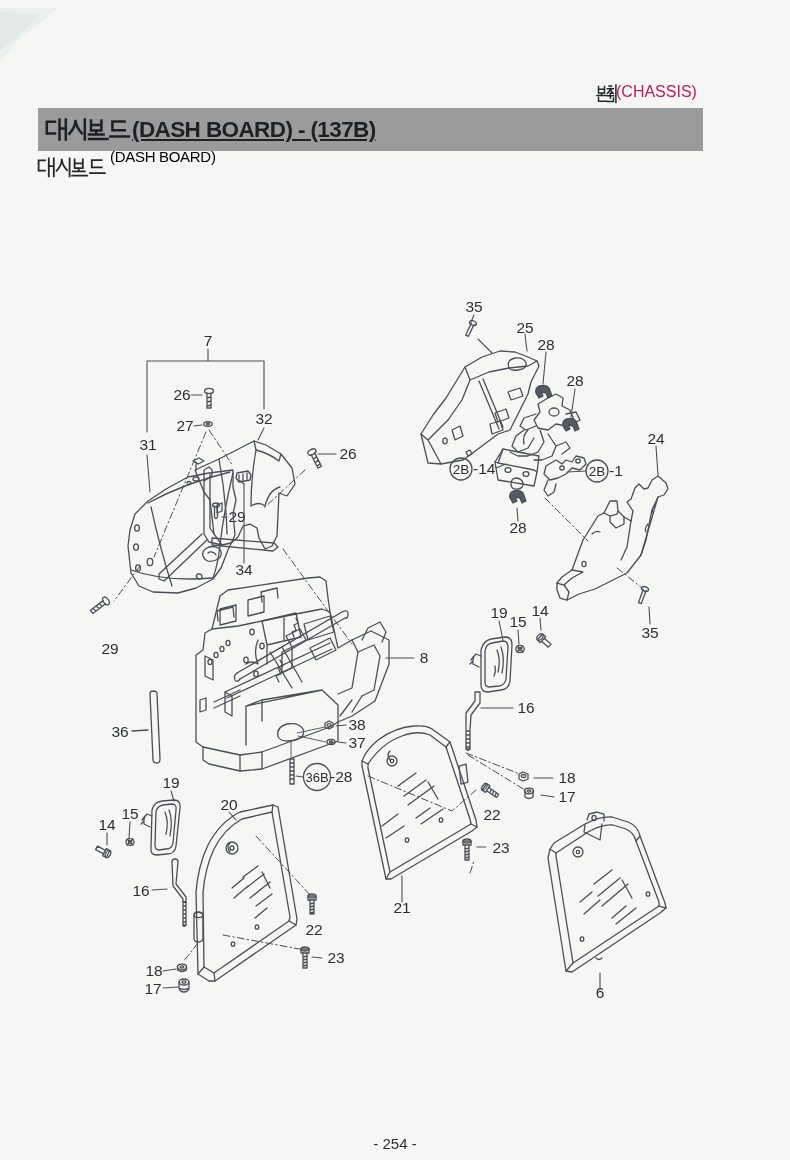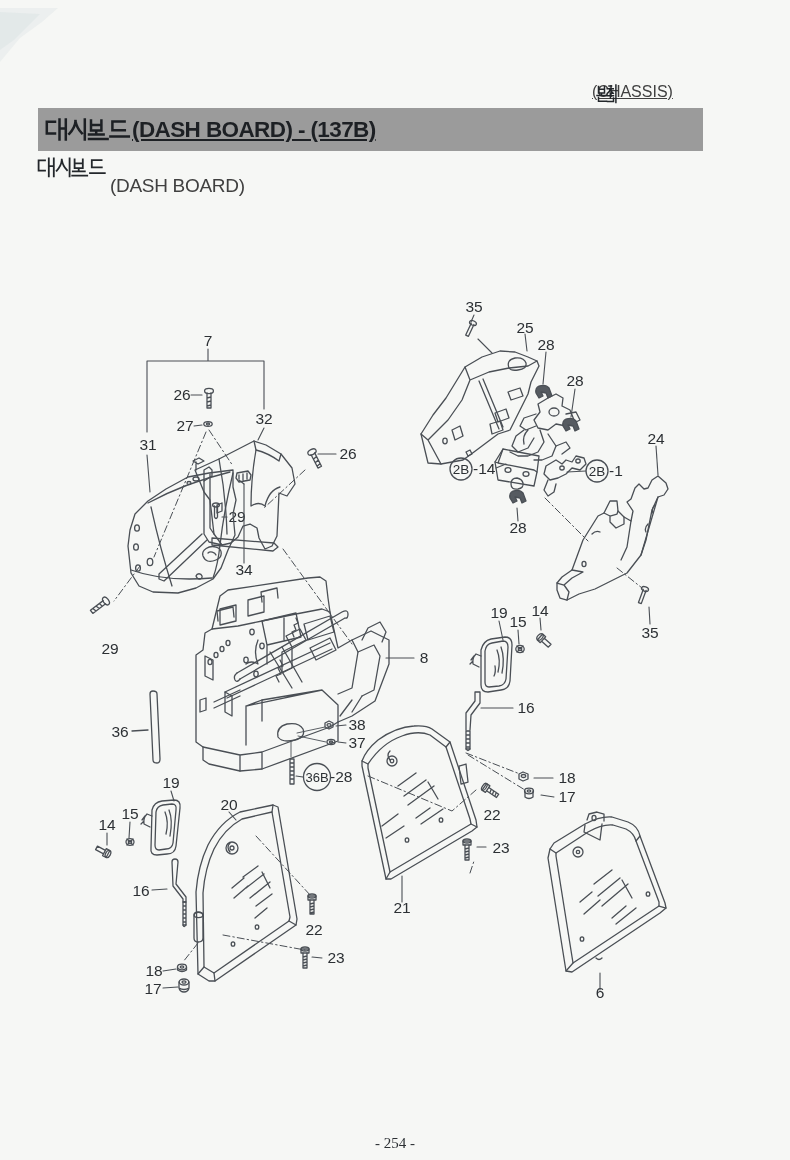--- a/index.html
+++ b/index.html
@@ -3,21 +3,21 @@
 <style>
 html,body{margin:0;padding:0;width:790px;height:1160px;background:#f6f7f5;font-family:"Liberation Sans",sans-serif;overflow:hidden;}
 .abs{position:absolute;}
 svg text{font-family:"Liberation Sans",sans-serif;fill:#2c3034;}
 </style></head>
 <body>
 <svg class="abs" style="left:0;top:0" width="80" height="80">
     <polygon points="0,8 58,8 42,22 20,38 0,62" fill="#e3e9ea" opacity="0.55"></polygon>
     <polygon points="0,12 40,14 14,40 0,50" fill="#d8e0e2" opacity="0.4"></polygon>
   </svg>
-<div class="abs" style="left:592px;top:83px;font-size:16px;color:#404040;text-decoration:underline;">(CHASSIS)</div>
+<div class="abs" style="left:616px;top:83px;font-size:16px;color:#be185d;">(CHASSIS)</div>
 <svg class="abs" style="left:0;top:0" width="790" height="200" viewBox="0 0 790 200" fill="none" stroke="#23272b" stroke-width="1.5" stroke-linecap="square">
 
 <path d="M598.5,86.5 L598.5,93 M604.5,86.5 L604.5,93 M598.5,89.3 L604.5,89.3 M598.5,93 L604.5,93 M601.5,93 L601.5,95.2 M597,95.4 L606.2,95.4 M598.5,97.5 L598.5,101.3 L606.5,101.3"></path>
 <path d="M609,86 L611.5,86 M607.3,88.7 L613.3,88.7 M610.3,88.7 Q610,91.5 607.3,93.3 M610.3,88.7 Q610.8,91.5 613.3,93.3 M612.8,93.2 L610.3,93.2 M610.3,93.2 L610.3,95.5 M607.3,95.7 L613.5,95.7 M610.4,95.7 L610.4,98 M607.5,101.5 L613.5,101.5 L613.5,98"></path>
 <path d="M615.9,85 L615.9,102.5"></path>
 </svg>
 <div class="abs" style="left:38px;top:108px;width:665px;height:43px;background:#9b9b9b;"></div>
 <svg class="abs" style="left:0;top:0" width="790" height="200" viewBox="0 0 790 200" fill="none" stroke="#1d2024" stroke-width="2.5" stroke-linecap="square">
 
 <path d="M55,121.8 L46.8,121.8 L46.8,133.6 L55,133.6"></path>
@@ -28,22 +28,22 @@
 </svg>
 <div class="abs" style="left:132px;top:117px;font-size:22.5px;font-weight:bold;color:#1d2024;letter-spacing:-0.6px;text-decoration:underline;">(DASH BOARD) - (137B)</div>
 <svg class="abs" style="left:0;top:0" width="790" height="200" viewBox="0 0 790 200" fill="none" stroke="#23272b" stroke-width="1.8" stroke-linecap="square">
 
 <path d="M45,160.4 L38.6,160.4 L38.6,170.6 L45,170.6"></path>
 <path d="M48.8,158.4 L48.8,176.4 M53.8,158.4 L53.8,176.4 M48.8,166.2 L53.8,166.2"></path>
 <path d="M61.8,159.8 Q61.4,165.8 56.6,170.8 M61.8,159.8 Q62.8,165.8 67,170.2 M69.6,158.4 L69.6,176.4"></path>
 <path d="M74.6,159.4 L74.6,168.2 M82.8,159.4 L82.8,168.2 M74.6,163.3 L82.8,163.3 M74.6,168.2 L82.8,168.2 M78.7,168.2 L78.7,171 M72.8,171.4 L84.8,171.4 M72.2,175.6 L87.2,175.6"></path>
 <path d="M91.8,160.2 L101.6,160.2 M91.8,160.2 L91.8,167.4 L101.8,167.4 M90,173.2 L104.8,173.2"></path>
 </svg>
-<div class="abs" style="left:110px;top:175px;font-size:19px;color:#404040;letter-spacing:-0.3px;">(DASH BOARD)</div>
-<div class="abs" style="left:0;top:1135px;width:790px;text-align:center;font-size:15px;color:#2c3034;font-family:Liberation Serif, serif;">- 254 -</div>
+<div class="abs" style="left:110px;top:148px;font-size:15px;color:#000000;letter-spacing:-0.3px;">(DASH BOARD)</div>
+<div class="abs" style="left:0;top:1135px;width:790px;text-align:center;font-size:15px;color:#2c3034;">- 254 -</div>
 <svg class="abs" style="left:0;top:0;" width="790" height="1160" viewBox="0 0 790 1160" fill="none" stroke="#4a4f55" stroke-width="1.3" stroke-linejoin="round" stroke-linecap="round">
 
 <g id="labels" stroke="none" fill="#2b2f33" font-size="15.5">
 <text x="208" y="346" text-anchor="middle">7</text>
 <text x="182" y="400" text-anchor="middle">26</text>
 <text x="185" y="431" text-anchor="middle">27</text>
 <text x="264" y="424" text-anchor="middle">32</text>
 <text x="148" y="450" text-anchor="middle">31</text>
 <text x="348" y="459" text-anchor="middle">26</text>
 <text x="237" y="522" text-anchor="middle">29</text>

